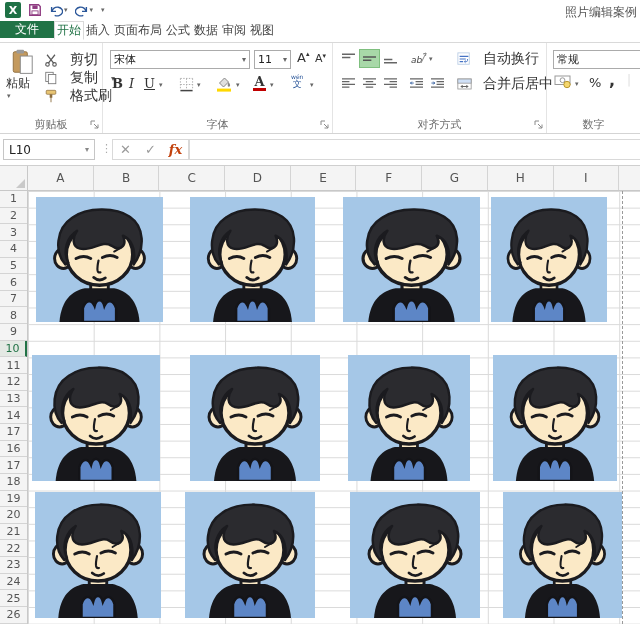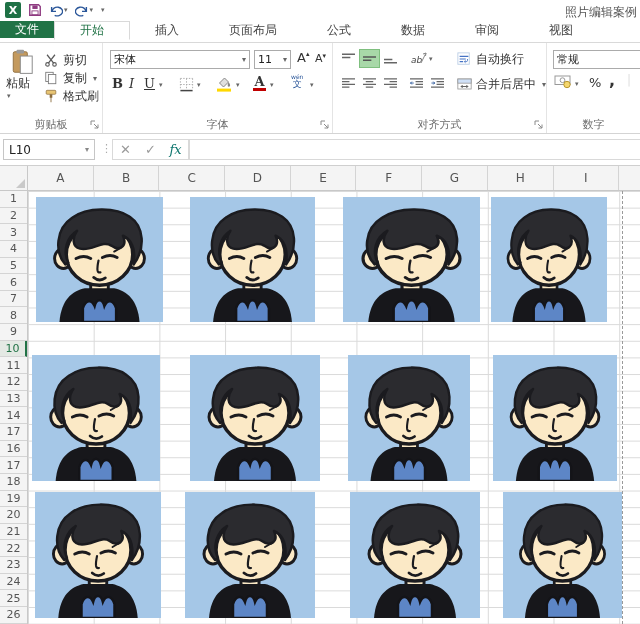--- a/index.html
+++ b/index.html
@@ -15,31 +15,31 @@
   .qat .qbtn{ display:inline-flex; align-items:center; }
   .xl-logo{ width:16px; height:16px; background:#1e7145; border-radius:2px; color:#fff;
     font-weight:bold; font-size:11px; display:flex; align-items:center; justify-content:center; }
   .doc-title{ position:absolute; right:3px; top:4px; color:#555; font-size:12px; }
   .mini-dd{ font-size:7px; color:#666; margin-left:1px; }
   
   .tabrow{ position:absolute; left:0; top:21px; width:640px; height:22px; background:#fff;
     border-bottom:1px solid #d9d9d9; display:flex; align-items:flex-start; }
   .file-tab{ background:#217346; color:#fff; width:54px; display:flex; align-items:center;
     justify-content:center; font-size:12px; }
-  .tab{ padding:0 25px; display:flex; align-items:center; color:#444; font-size:12px; }
+  .tab{ padding:0 2px; display:flex; align-items:center; color:#444; font-size:12px; }
   .tab.active{ background:#fff; color:#217346; border:1px solid #d9d9d9; border-bottom:1px solid #fff; }
   
   .ribbon{ position:absolute; left:0; top:43px; width:640px; height:91px; background:#fff;
     border-bottom:1px solid #d4d4d4; }
   .grp{ position:absolute; top:0; height:90px; border-right:1px solid #e4e4e4; }
   .grp-label{ position:absolute; bottom:1px; left:0; right:0; text-align:center;
     color:#6a6a6a; font-size:11px; }
   .launcher{ position:absolute; right:2px; bottom:3px; width:10px; height:10px; }
-  .small-row{ position:absolute; display:flex; align-items:center; gap:4px; height:16px;
-    font-size:12px; color:#333; white-space:nowrap; }
+  .small-row{ position:absolute; display:flex; align-items:center; gap:11px; height:16px;
+    font-size:14px; color:#333; white-space:nowrap; }
   .icon14{ width:15px; height:15px; display:inline-flex; }
   .combo{ position:absolute; height:19px; border:1px solid #ababab; background:#fff;
     display:flex; align-items:center; padding:0 3px; font-size:11px; color:#222; }
   .combo .arrow{ margin-left:auto; font-size:8px; color:#666; }
   .dd::after{ content:"▾"; font-size:8px; color:#666; margin-left:2px; }
   .fmt-letter{ font-family:"DejaVu Serif","Liberation Serif",serif; font-size:13px; color:#333; }
   .color-bar{ display:block; width:13px; height:3px; margin-top:-1px; }
   .pinyin{ display:flex; flex-direction:column; line-height:1; align-items:center; color:#2b579a; }
   .pinyin .t{ font-size:6px; } .pinyin .b{ font-size:9px; }
   .alignbtn{ width:19px; height:17px; display:flex; align-items:center; justify-content:center; }
@@ -47,22 +47,22 @@
   
   .fbar{ position:absolute; left:0; top:134px; width:640px; height:32px; background:#fff;
     border-bottom:1px solid #cfcfcf; }
   .namebox{ position:absolute; left:3px; top:5px; width:92px; height:21px; border:1px solid #c6c6c6;
     display:flex; align-items:center; padding:0 5px; font-size:12px; color:#222; }
   .namebox .arrow{ margin-left:auto; font-size:8px; color:#888; }
   .fdots{ position:absolute; left:101px; top:8px; color:#aaa; font-size:11px; letter-spacing:1px; }
   .fbuttons{ position:absolute; left:112px; top:5px; height:21px; border:1px solid #d9d9d9;
     display:flex; align-items:center; }
   .fbtn{ width:25px; text-align:center; color:#9a9a9a; font-size:13px; }
-  .fx{ font-family:"DejaVu Serif","Liberation Serif",serif; font-style:italic; color:#0f766e;
-    font-weight:normal; }
+  .fx{ font-family:"DejaVu Serif","Liberation Serif",serif; font-style:italic; color:#c2410c;
+    font-weight:bold; }
   .finput{ position:absolute; left:189px; top:5px; right:0; height:21px; border:1px solid #d9d9d9;
     border-right:none; background:#fff; font-size:12px; padding:0 4px; color:#222; }
   
   .sheet{ position:absolute; left:0; top:166px; width:640px; height:458px; background:#fff; }
   .corner{ position:absolute; left:0; top:0; width:28px; height:25px; background:#f4f4f4;
     border-right:1px solid #c8c8c8; border-bottom:1px solid #c8c8c8; }
   .corner::after{ content:""; position:absolute; right:2px; bottom:2px;
     border-left:9px solid transparent; border-bottom:9px solid #c9c9c9; }
   .colheads{ position:absolute; left:28px; top:0; right:0; height:25px; display:flex;
     background:#f4f4f4; border-bottom:1px solid #c8c8c8; }

